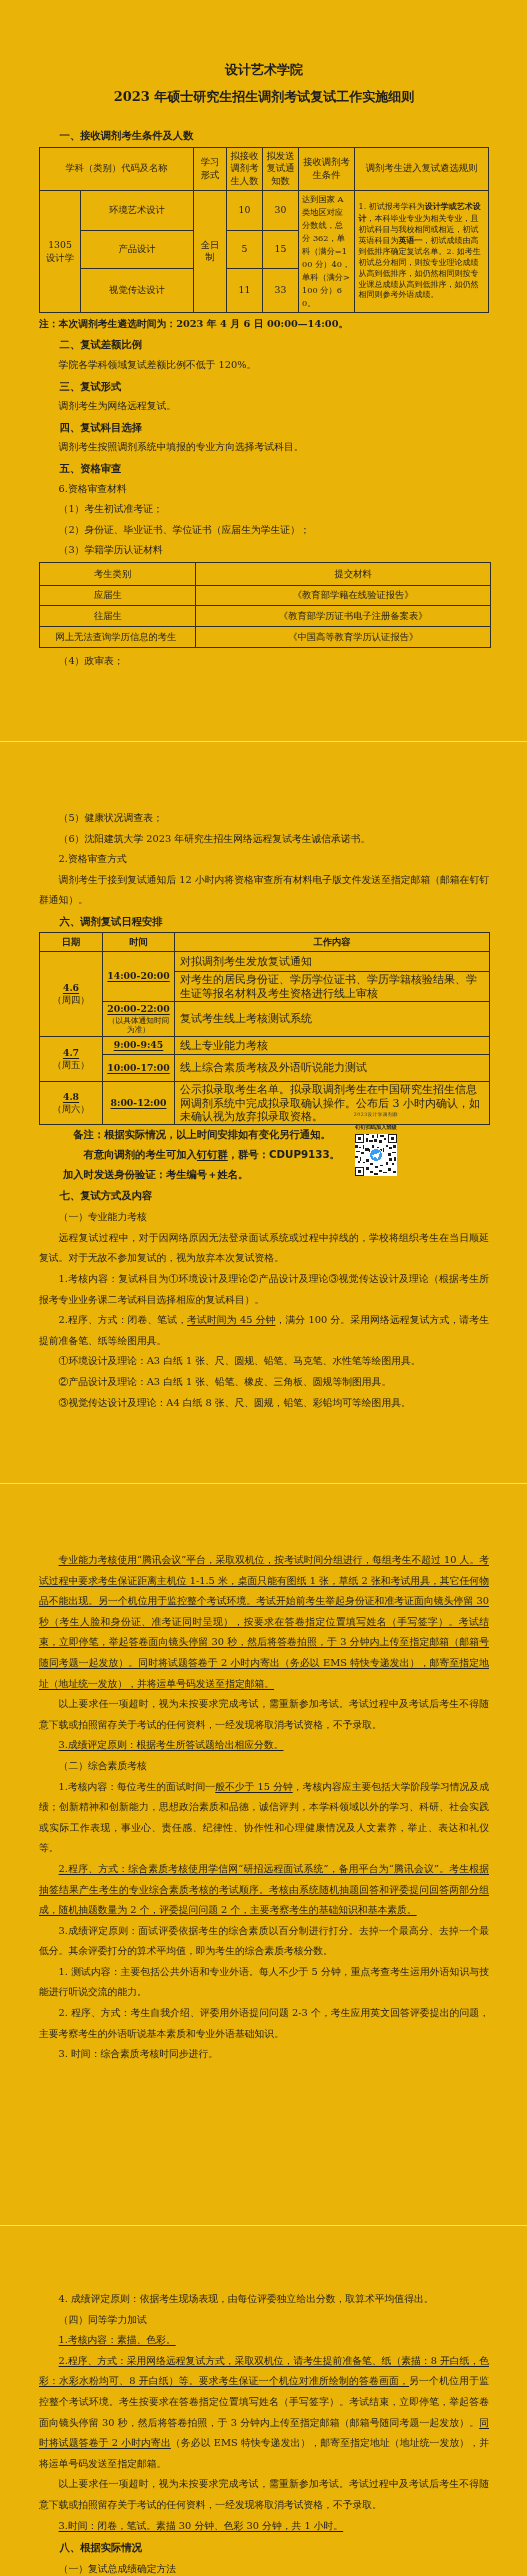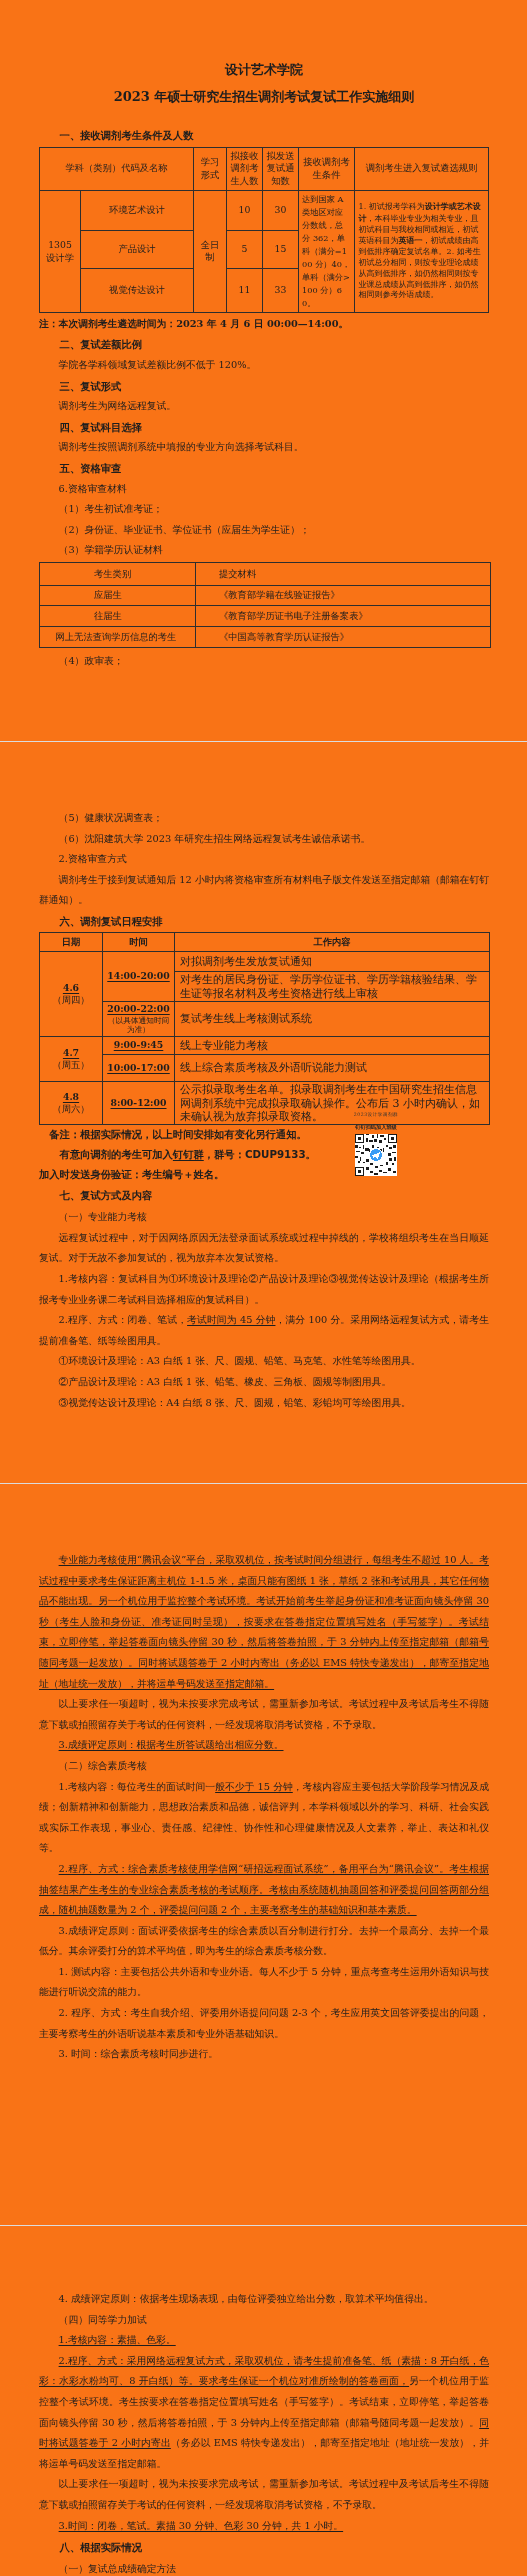--- a/index.html
+++ b/index.html
@@ -1,18 +1,18 @@
 <!DOCTYPE html>
 <html style="font-size:8.2px"><head>
 <meta charset="utf-8">
 <style>
   html,body{margin:0;padding:0;background:#fff;}
   body{width:528px;font-family:"DejaVu Serif","Liberation Serif",serif;color:#1e1e1e;}
   .doc{width:528px;}
-  .page{position:relative;width:528px;box-sizing:border-box;padding-left:39px;padding-right:39px;background:#f97316;overflow:hidden;}
+  .page{position:relative;width:528px;box-sizing:border-box;padding-left:39px;padding-right:39px;background:#eab308;overflow:hidden;}
   .page + .page{border-top:0.5px solid #dcdcdc;}
   .p1{height:741px;padding-top:60px;}
   .p2{height:742px;padding-top:66px;}
   .p3{height:742px;padding-top:66px;}
   .p4{height:743px;padding-top:63px;}
   p{margin:0;font-size:9.8px;line-height:20.6px;text-align:justify;}
   .title{font-size:13px;font-weight:bold;text-align:center;line-height:19.6px;margin:0;}
   .subtitle{margin-top:7.2px;}
   .hsec{font-weight:bold;font-size:10.3px;text-indent:2em;}
   .mt-sec{margin-top:21.6px;line-height:15.5px;}
@@ -21,28 +21,28 @@
   .note{font-weight:bold;line-height:21.6px;}
   table{border-collapse:collapse;width:450px;table-layout:fixed;}
   td{border:0.8px solid #2e2e2e;font-size:9.3px;line-height:12.4px;padding:1px 2.6px;text-align:center;vertical-align:middle;box-sizing:border-box;word-break:break-all;}
   .t1{margin-top:3.1px;}
   .t1 .small{font-size:8.2px;line-height:13px;text-align:left;padding:2.1px 3.1px;}
   .t1 .rule{font-size:8px;line-height:10.8px;text-align:left;padding:2.1px 3.6px;}
   .t2{margin:1px 0;}
   .t2 td{text-align:left;}
   .t2 .c1{padding-left:54px;}
   .t2 .c1b{padding-left:15.5px;}
-  .t2 .c2{padding-left:23px;}
+  .t2 .c2{padding-left:23px;text-align:center;}
   .lh44{line-height:23px;}
   .sched td.tl{text-align:left;padding:1px 5px;font-size:11px;line-height:13.4px;}
   .sched .tm{font-weight:bold;}
   .sched .sm{font-size:7.7px;line-height:9.8px;display:block;font-weight:normal;}
   .sched .dt{font-weight:bold;display:block;line-height:12.4px;}
   .sched .wk{display:block;line-height:12.4px;}
-  .black{font-family:"DejaVu Sans","Liberation Sans",sans-serif;}
+  .black{font-family:"DejaVu Sans","Liberation Sans",sans-serif;margin-left:24px;}
   .remark{font-weight:bold;font-size:10.3px;line-height:19.6px;text-indent:1em;max-width:304px;}
   .ding1{font-weight:bold;font-size:10.3px;line-height:19.6px;text-indent:2em;max-width:304px;}
   .ding2{font-weight:bold;font-size:10.3px;line-height:19.6px;text-indent:0;max-width:304px;}
   .qr-block{position:absolute;top:370px;left:326px;width:100px;text-align:center;}
   .qr-cap1{font-size:4.6px;line-height:6.7px;color:#333;letter-spacing:0.5px;}
   .qr-cap2{font-size:5.2px;line-height:7.2px;color:#222;margin-top:5.2px;font-weight:bold;}
   .qr-svg{margin-top:3.1px;}
 </style>
 </head>
 <body>

